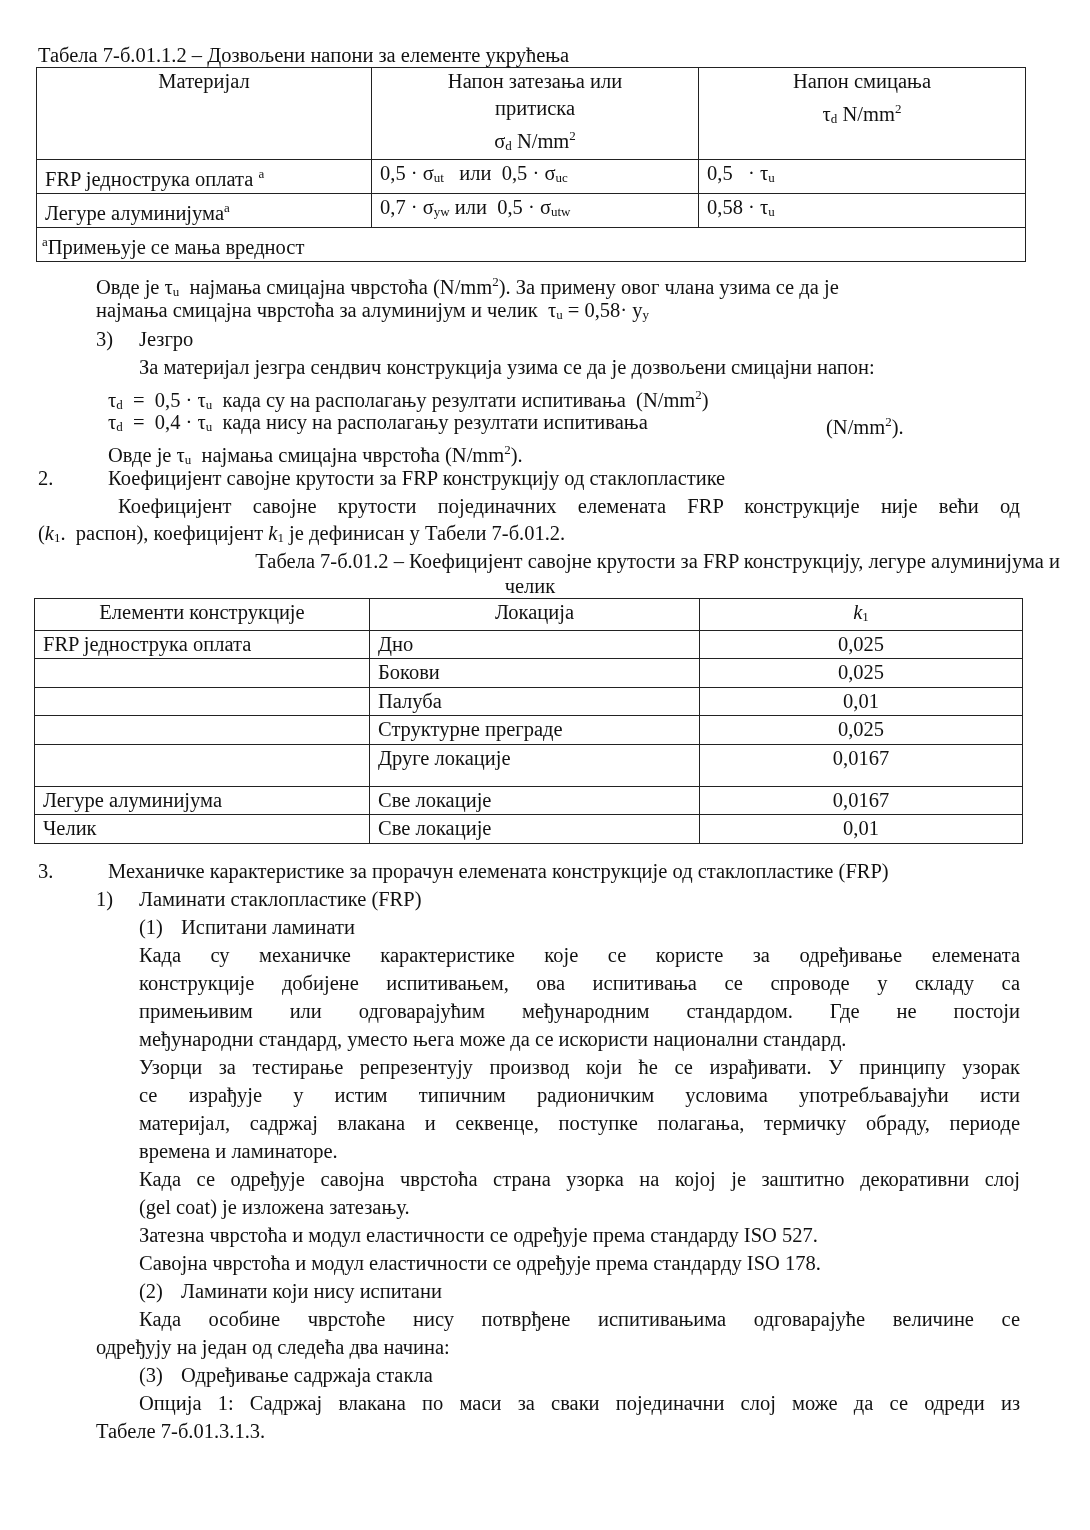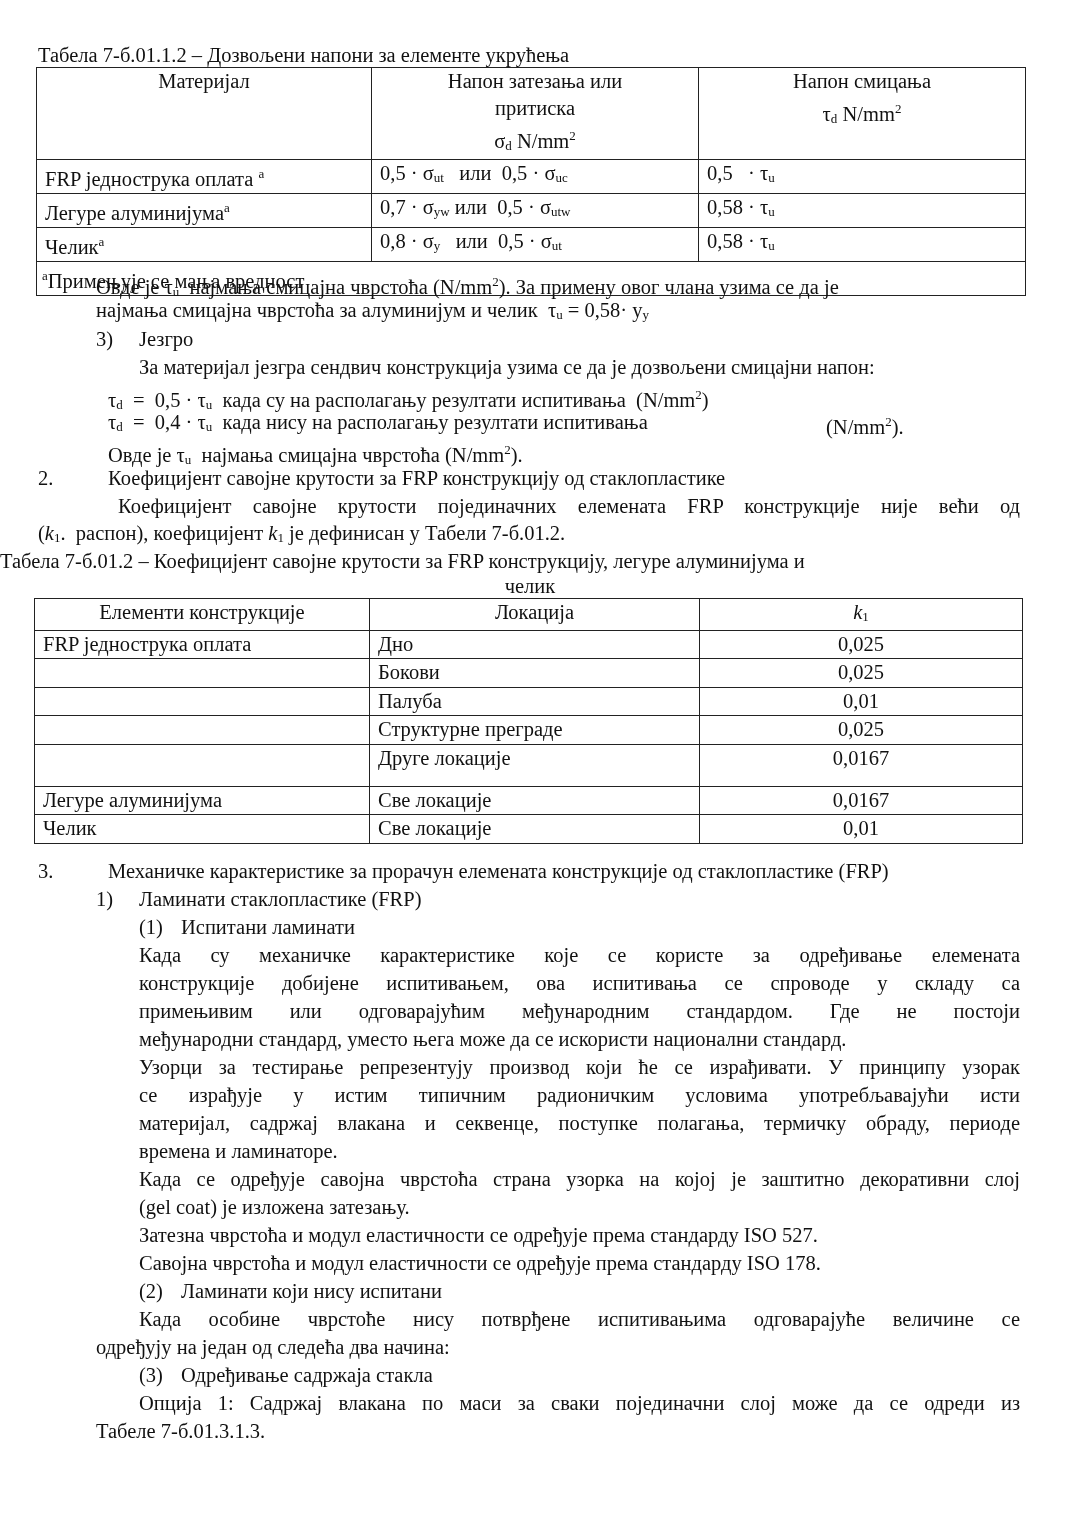--- a/index.html
+++ b/index.html
@@ -44,25 +44,20 @@
   <tr style="height:29px;">
     <td><span>FRP једнострука оплата </span><span class="sup">a</span></td>
     <td style="white-space:pre"><span>0,5 · σ</span><span class="sub">ut</span><span>   или  0,5 · σ</span><span class="sub">uc</span></td>
     <td style="white-space:pre"><span>0,5   · τ</span><span class="sub">u</span></td>
   </tr>
   <tr style="height:28px;">
     <td><span>Легуре алуминијума</span><span class="sup">a</span></td>
     <td style="white-space:pre"><span>0,7 · σ</span><span class="sub">yw</span><span> или  0,5 · σ</span><span class="sub">utw</span></td>
     <td style="white-space:pre"><span>0,58 · τ</span><span class="sub">u</span></td>
   </tr>
-  <tr style="height:29px;">
-    <td><span>Челик</span><span class="sup">a</span></td>
-    <td style="white-space:pre"><span>0,8 · σ</span><span class="sub">y</span><span>   или  0,5 · σ</span><span class="sub">ut</span></td>
-    <td style="white-space:pre"><span>0,58 · τ</span><span class="sub">u</span></td>
-  </tr>
   <tr style="height:28px;">
     <td colspan="3" style="padding-left:5px;"><span class="sup">a</span><span>Примењује се мања вредност</span></td>
   </tr>
 </tbody>
   </table>
 
 <div class="abs" style="left:96px;top:268px;white-space:pre;"><span>Овде је τ</span><span class="sub">u</span><span>  најмања смицајна чврстоћа (N/mm</span><span class="sup">2</span><span>). За примену овог члана узима се да је</span></div>
 <div class="abs" style="left:96px;top:296px;white-space:pre;"><span>најмања смицајна чврстоћа за алуминијум и челик  τ</span><span class="sub">u</span><span> = 0,58· y</span><span class="sub">y</span></div>
 
 <div class="abs" style="left:96px;top:325px;">3)</div>
@@ -73,21 +68,21 @@
 <div class="abs" style="left:108px;top:381px;white-space:pre;"><span>τ</span><span class="sub">d</span><span>  =  0,5 · τ</span><span class="sub">u</span><span>  када су на располагању резултати испитивања  (N/mm</span><span class="sup">2</span><span>)</span></div>
 <div class="abs" style="left:108px;top:408px;white-space:pre;"><span>τ</span><span class="sub">d</span><span>  =  0,4 · τ</span><span class="sub">u</span><span>  када нису на располагању резултати испитивања</span></div>
 <div class="abs" style="left:826px;top:408px;white-space:pre;"><span>(N/mm</span><span class="sup">2</span><span>).</span></div>
 <div class="abs" style="left:108px;top:436px;white-space:pre;"><span>Овде је τ</span><span class="sub">u</span><span>  најмања смицајна чврстоћа (N/mm</span><span class="sup">2</span><span>).</span></div>
 
 <div class="abs" style="left:38px;top:464px;">2.</div>
 <div class="abs" style="left:108px;top:464px;">Коефицијент савојне крутости за FRP конструкцију од стаклопластике</div>
 <div class="abs just" style="left:118px;top:492px;width:902px;">Коефицијент савојне крутости појединачних елемената FRP конструкције није већи од</div>
 <div class="abs" style="left:38px;top:519px;white-space:pre;"><span>(</span><span class="it">k</span><span class="sub">1</span><span>.  распон), коефицијент </span><span class="it">k</span><span class="sub">1</span><span> је дефинисан у Табели 7-б.01.2.</span></div>
 
-<div class="abs" style="left:0;top:547px;width:1060px;text-align:left;">Табела 7-б.01.2 – Коефицијент савојне крутости за FRP конструкцију, легуре алуминијума и</div>
+<div class="abs" style="left:0;top:547px;width:1060px;text-align:right;">Табела 7-б.01.2 – Коефицијент савојне крутости за FRP конструкцију, легуре алуминијума и</div>
 <div class="abs" style="left:0;top:572px;width:1060px;text-align:center;">челик</div>
 
 <table class="t" style="left:34px;top:598px;width:988px;">
   <colgroup>
       <col style="width:335px">
       <col style="width:330px">
       <col style="width:323px">
     </colgroup>
   <tbody>
       <tr style="height:29px;">

